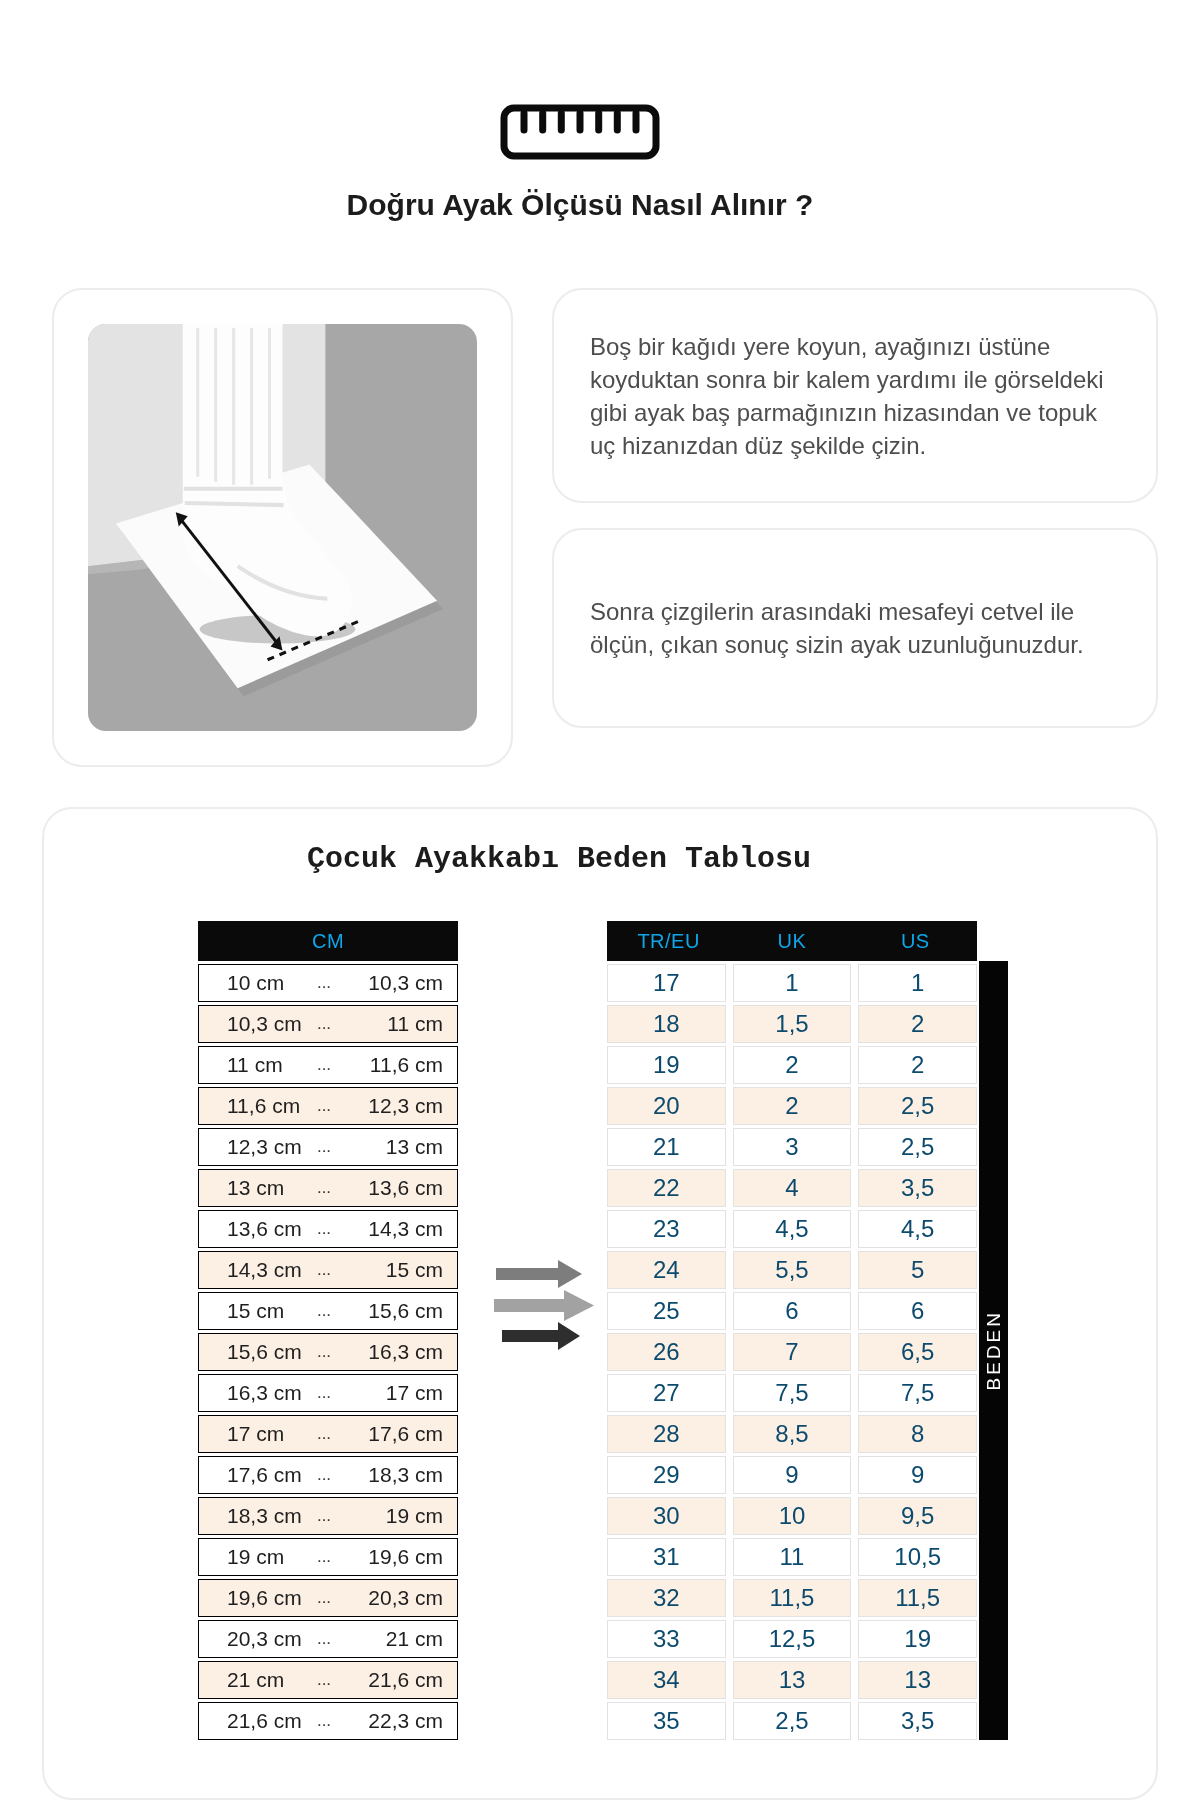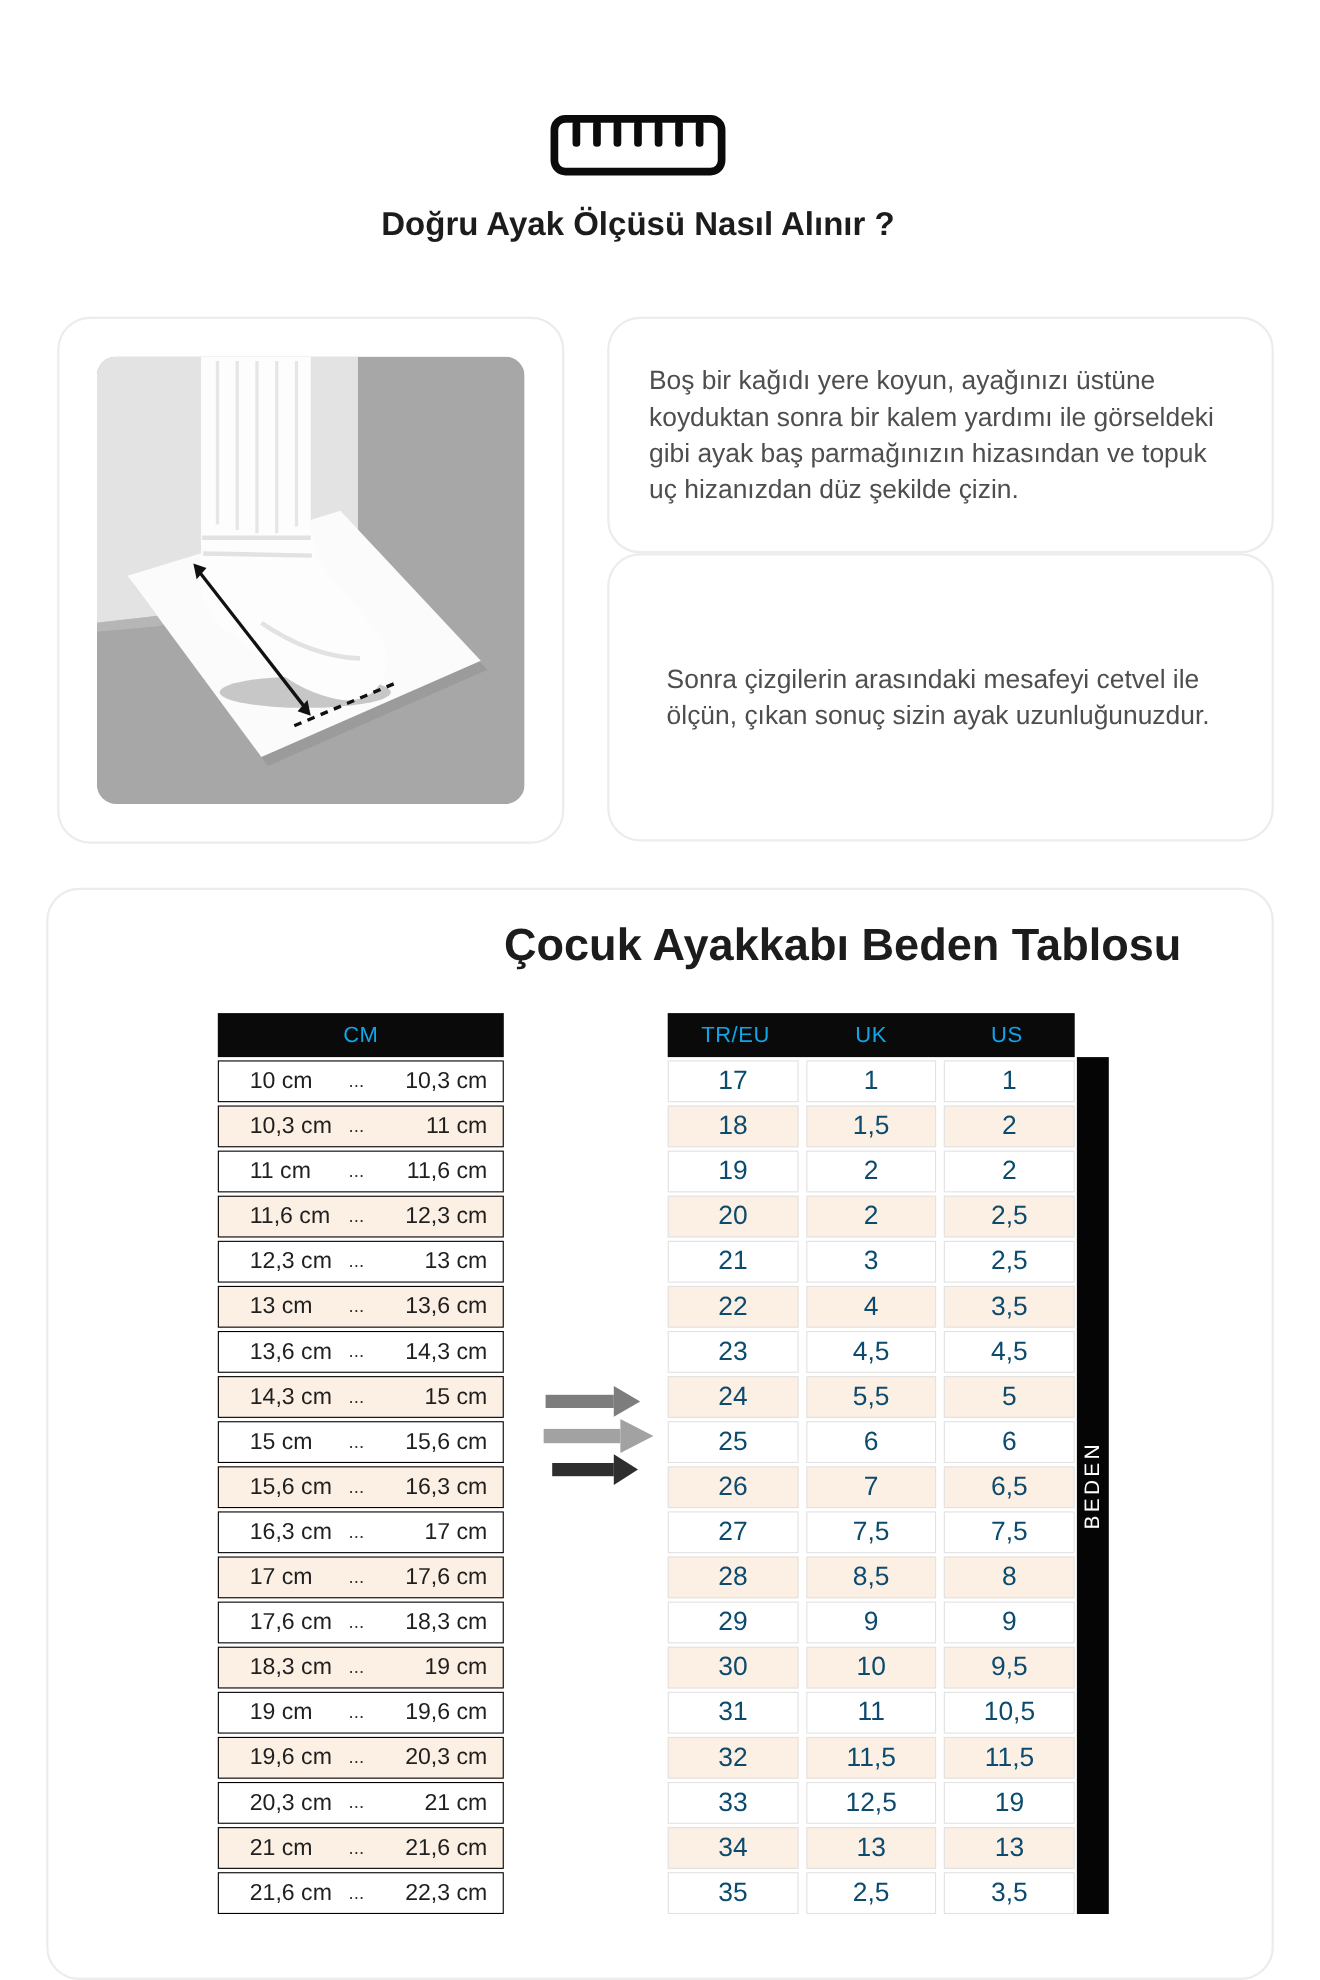--- a/index.html
+++ b/index.html
@@ -9,30 +9,30 @@
   
   .top-header { width:1160px; padding-top:104px; text-align:center; }
   .ruler-wrap { display:flex; justify-content:center; }
   .page-title { margin-top:26px; font-size:30px; line-height:38px; font-weight:700; color:#1c1c1c; }
 
   
   .cards-row { display:flex; gap:39px; margin:64px 0 0 52px; width:1106px; }
   .card { background:#fff; border:2px solid var(--card-border,#ececec); border-radius:30px; }
   .image-card { width:461px; height:479px; padding:34px; }
   .photo { width:100%; height:100%; border-radius:18px; overflow:hidden; }
-  .text-col { display:flex; flex-direction:column; width:606px; }
+  .text-col { display:flex; flex-direction:column; gap:25px; width:606px; }
   .text-card { width:606px; display:flex; align-items:center; }
   .text-card.first { height:215px; }
-  .text-card.second { height:262px;padding-left:16px; }
+  .text-card.second { height:200px; }
   .text-card p { padding:0 40px 0 36px; font-size:24px; line-height:33px; color:#4e4e4e; }
 
   
   .table-card { margin:40px 0 0 42px; width:1116px; border:2px solid var(--card-border,#ececec);
     border-radius:30px; padding:30px 0 58px 0; }
-  .table-title { width:1030px; text-align:right; font-size:41px; line-height:40px; font-weight:700; color:#1c1c1c; }
+  .table-title { width:1030px; text-align:center; font-size:30px; line-height:40px; font-weight:700; color:#1c1c1c;font-family:Liberation Mono, monospace; }
   .tables { position:relative; display:flex; align-items:flex-start; margin:42px 0 0 154px; }
 
   .thead { background:var(--table-header-bg,#0a0a0a); color:#0ea5e9; height:40px;
     display:flex; align-items:center; justify-content:center; font-size:20px; letter-spacing:.5px; }
 
   
   .cm-table { width:260px; }
   .cm-body .row { display:flex; align-items:center; height:38px; margin-top:3px;
     border:1px solid #000000; background:var(--row-plain,#fff); font-size:21px; color:#1f1f1f; }
   .cm-body .row.alt { background:var(--row-accent,#fcefe3); }

